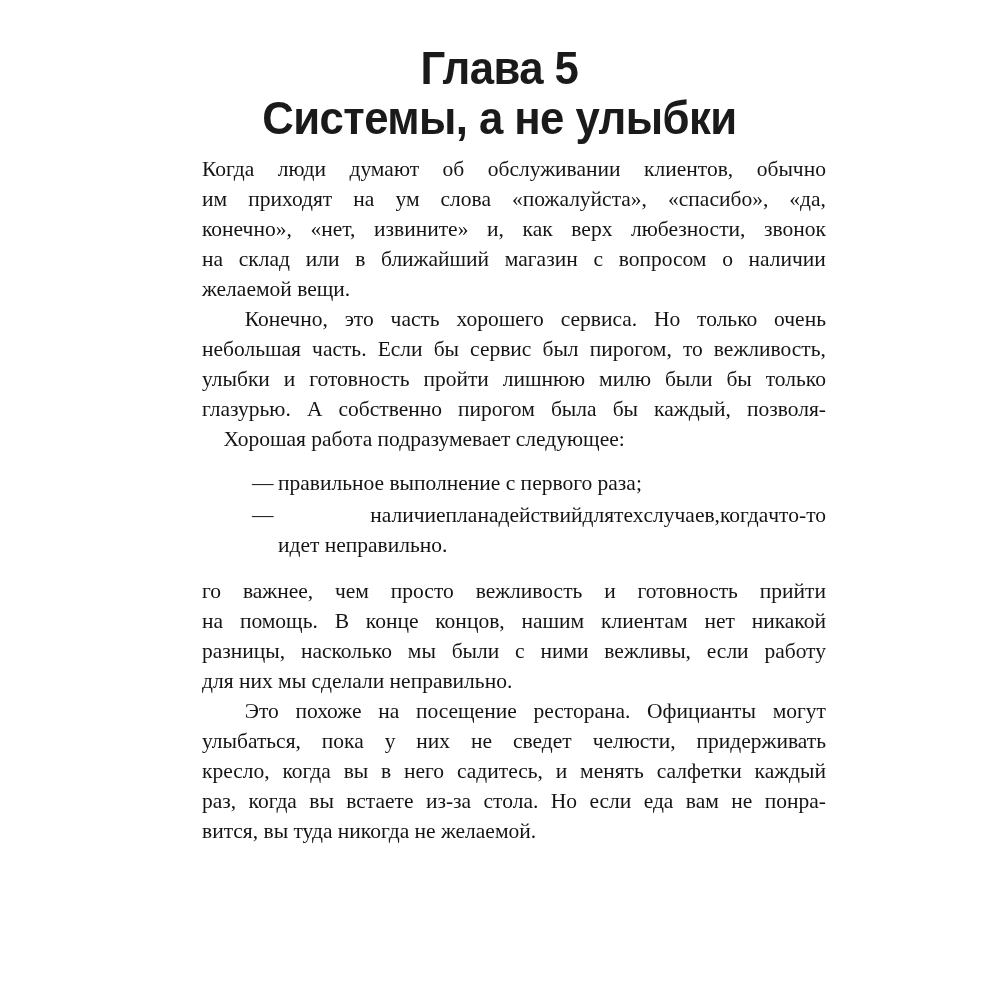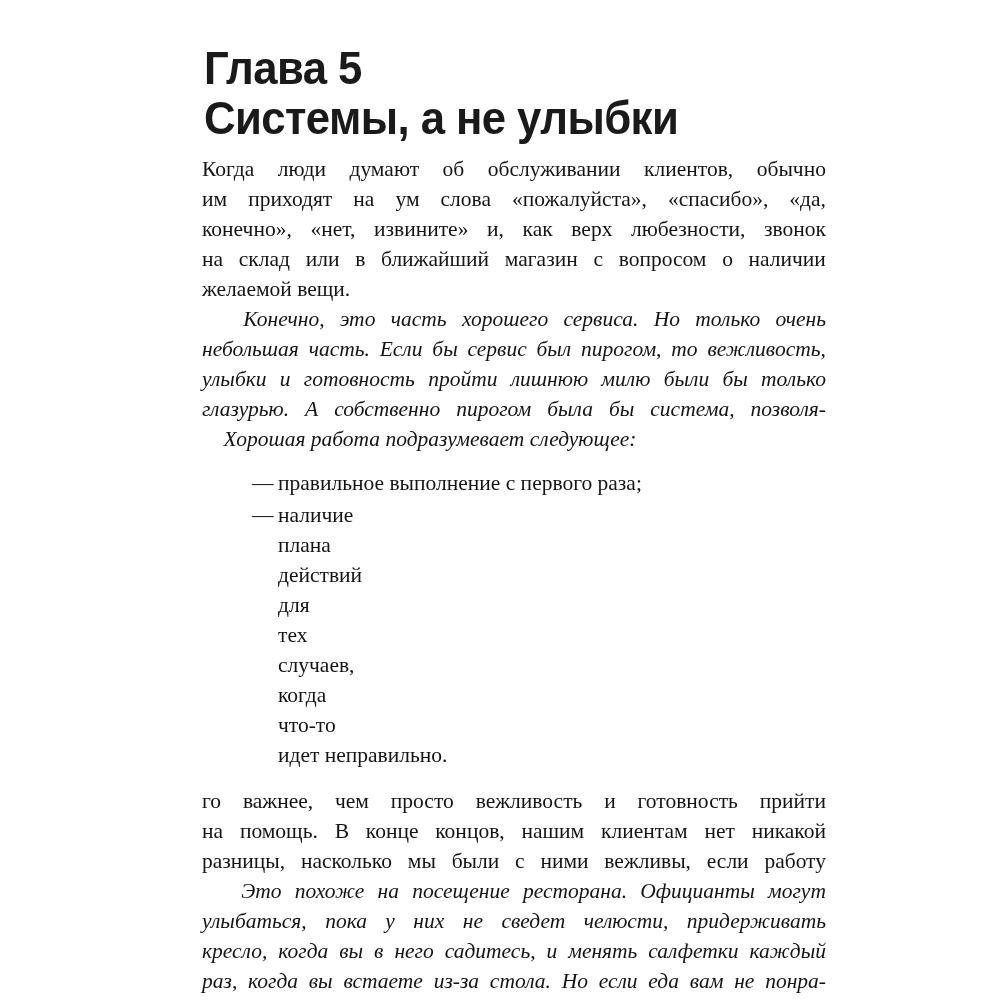--- a/index.html
+++ b/index.html
@@ -34,20 +34,21 @@
   }
 
   
   .chapter-heading {
     font-family: "Liberation Sans", "DejaVu Sans", sans-serif;
     font-weight: 700;
     color: #1a1a1a;
     letter-spacing: -0.6px;
     margin: 0 0 0 2px;
     padding: 0;
+    text-align: center;
   }
   .chapter-heading .line {
     display: block;
     font-size: 46px;
     line-height: 48px;
     white-space: nowrap;
     transform: scaleX(0.95);
     transform-origin: left center;
   }
   .chapter-heading .line-number {
@@ -105,26 +106,25 @@
     top: 0;
   }
   .list-item .ln {
     display: block;
     white-space: nowrap;
   }
   .list-item .ln.justify {
     display: flex;
     justify-content: flex-end;
     width: 548px;
-    flex-direction: column;
   }
   .list-item .ln.justify > span.w {
     white-space: pre;
   }
-  .para + .para { margin-top: 0; font-style: italic; }
+  .para + .para { margin-top: 0; }
 </style>
 </head>
 <body>
 
 <div class="page">
   <div class="text-column">
 
     <h1 class="chapter-heading">
       <span class="line line-number">Глава 5</span>
       <span class="line line-title">Системы, а не улыбки</span>
@@ -209,21 +209,21 @@
             <span class="w">бы</span>
             <span class="w">только</span>
           </span>
           <span class="ln justify">
             <span class="w">глазурью.</span>
             <span class="w">А</span>
             <span class="w">собственно</span>
             <span class="w">пирогом</span>
             <span class="w">была</span>
             <span class="w">бы</span>
-            <span class="w">система,</span>
+            <span class="w">каждый,</span>
             <span class="w">позволя-</span>
           </span>
         </p>
       <p class="para">
           <span class="ln last">&nbsp;&nbsp;&nbsp;&nbsp;Хорошая работа подразумевает следующее:</span>
         </p>
 
       <ul class="list">
         <li class="list-item">
             <span class="dash">—</span>
@@ -271,20 +271,21 @@
             <span class="w">разницы,</span>
             <span class="w">насколько</span>
             <span class="w">мы</span>
             <span class="w">были</span>
             <span class="w">с</span>
             <span class="w">ними</span>
             <span class="w">вежливы,</span>
             <span class="w">если</span>
             <span class="w">работу</span>
           </span>
+          <span class="ln last">для них мы сделали неправильно.</span>
         </p>
       <p class="para">
           <span class="ln justify">
             <span class="lead"></span>
             <span class="w">Это</span>
             <span class="w">похоже</span>
             <span class="w">на</span>
             <span class="w">посещение</span>
             <span class="w">ресторана.</span>
             <span class="w">Официанты</span>

